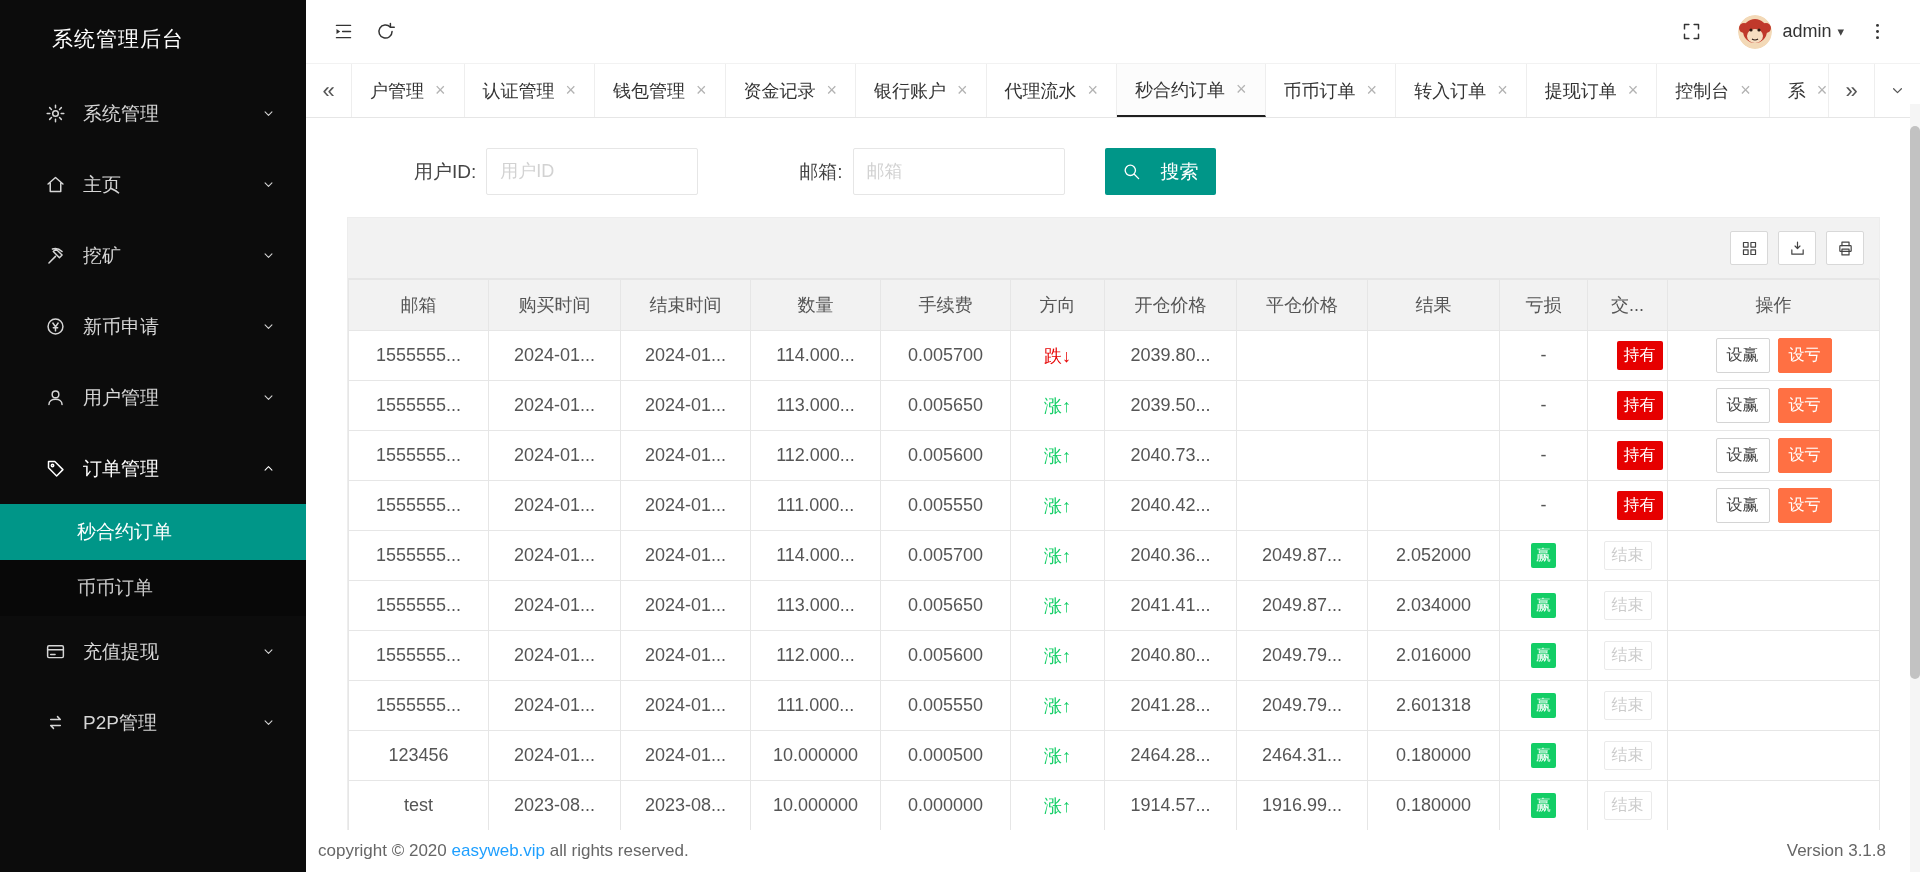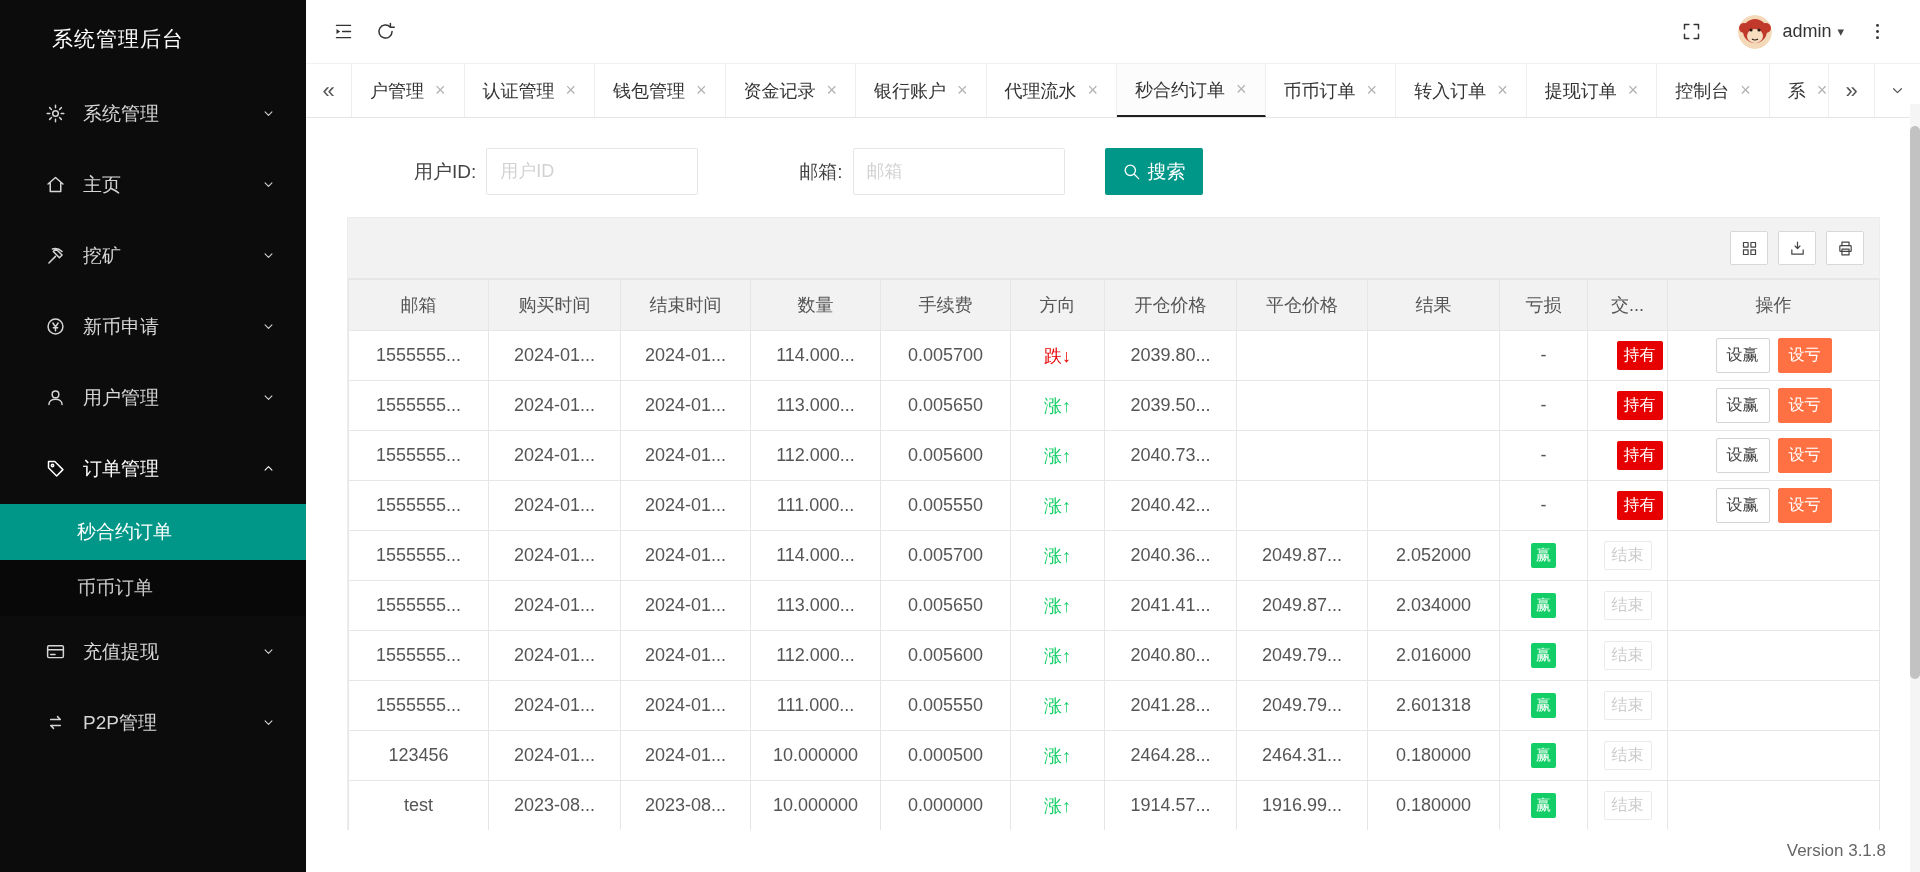--- a/index.html
+++ b/index.html
@@ -39,21 +39,21 @@
   .tab {display:flex; align-items:center; padding:0 18px; gap:11px; font-size:18px; color:#333; border-right:1px solid #eee; white-space:nowrap; cursor:pointer;}
   .tab .close {color:#b3b3b3; font-size:18px;}
   .tab.active {border-bottom:2px solid #1f1f1f; background:#fcfcfc;}
 
   
   .content {position:absolute; left:0; right:0; top:118px; bottom:42px; overflow:hidden; background:#fff;}
   .search-row {display:flex; align-items:center; margin:30px 0 0 108px; font-size:19px; color:#444;}
   .search-row input {width:212px; height:47px; border:1px solid #e6e6e6; border-radius:2px; margin-left:10px; padding:0 13px; font-size:18px; color:#333; outline:none; font-family:inherit;}
   .search-row input::placeholder {color:#d2d2d2;}
   .lbl2 {margin-left:101px;}
-  .search-btn {margin-left:40px; height:47px; padding:0 17px; border:none; border-radius:2px; background:var(--teal); color:#fff; font-size:19px; display:flex; align-items:center; gap:7px; cursor:pointer; font-family:inherit;}
+  .search-btn {margin-left:40px; height:47px; padding:0 17px; border:none; border-radius:2px; background:var(--teal); color:#fff; font-size:19px; display:flex; align-items:center; gap:20px; cursor:pointer; font-family:inherit;}
   .search-btn .icon {width:19px; height:19px;}
 
   .card {margin:22px 40px 0 41px; border:1px solid #ededed; border-bottom:none;}
   .card-toolbar {height:61px; background:#f2f2f2; display:flex; align-items:center; justify-content:flex-end; gap:10px; padding-right:15px; border-bottom:1px solid #e6e6e6;}
   .tool-btn {width:38px; height:34px; background:#fff; border:1px solid #d8d8d8; border-radius:2px; display:flex; align-items:center; justify-content:center; color:#444; cursor:pointer;}
   .tool-btn .icon {width:17px; height:17px;}
 
   table {width:100%; border-collapse:collapse; table-layout:fixed; font-size:18px; color:#555;}
   th {height:51px; background:#f2f2f2; font-weight:400; color:#555; border:1px solid #e6e6e6; overflow:hidden; white-space:nowrap;}
   td {height:50px; border:1px solid #e6e6e6; text-align:center; overflow:hidden; white-space:nowrap;}
@@ -537,20 +537,21 @@
                 <td class=""><span class="badge-win">赢</span></td>
                 <td class=""><span class="badge-end">结束</span></td>
                 <td class=""></td>
               </tr>
             </tbody>
         </table>
       </div>
     </div>
 
     <footer>
+      <span><span>copyright © 2020 </span><a>easyweb.vip</a><span> all rights reserved.</span></span>
       <span class="version">Version 3.1.8</span>
     </footer>
 
   </div>
 
   <div class="scroll-track">
     <div class="scroll-thumb"></div>
   </div>
 
 </div>

